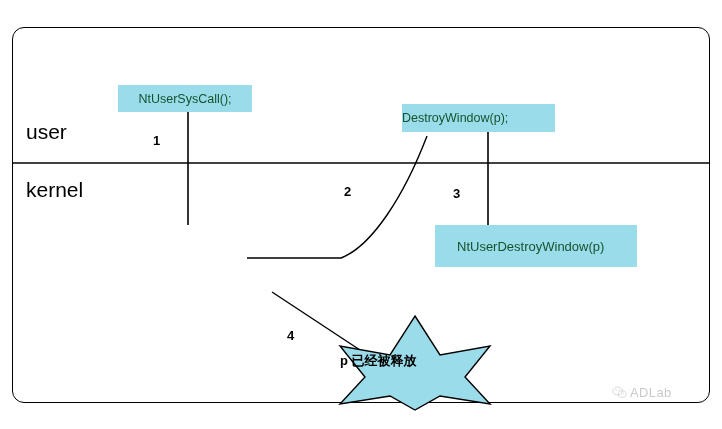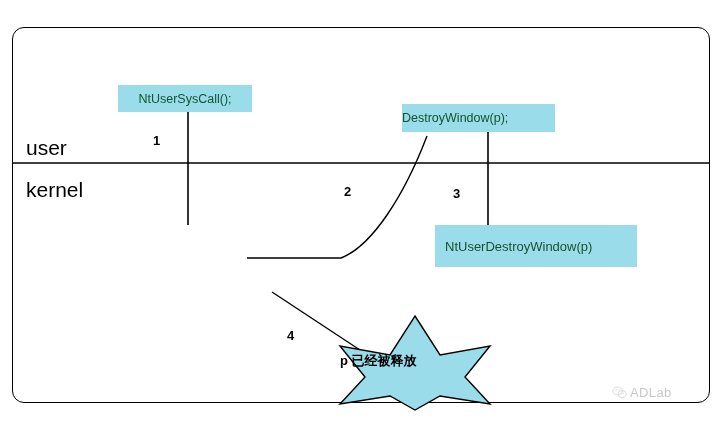--- a/index.html
+++ b/index.html
@@ -15,30 +15,30 @@
   
   svg.overlay{position:absolute;left:0;top:0;width:722px;height:429px;overflow:visible;}
 
   
   .box{
     position:absolute;background:#9BDCEA;box-sizing:border-box;
     color:#14532d;font-weight:normal;display:flex;align-items:center;
   }
   .box-sys{left:118px;top:85px;width:134px;height:27px;font-size:12.5px;justify-content:center;}
   .box-destroy{left:402px;top:104px;width:153px;height:28px;font-size:12.5px;justify-content:flex-start;}
-  .box-ntdestroy{left:435px;top:225px;width:202px;height:42px;font-size:13px;padding-left:10px;}
+  .box-ntdestroy{left:435px;top:225px;width:202px;height:42px;font-size:13px;padding-left:22px;}
   .box-kernelcode{
     left:70px;top:225px;width:265px;height:80px;font-size:12.5px;
     display:block;padding:10px 0 0 45px;line-height:17px;
   }
   .box-kernelcode div{white-space:nowrap;}
 
   
   .zone-label{position:absolute;font-size:21px;color:#000;font-weight:normal;}
-  .zone-user{left:26px;top:136px;text-align:center;}
+  .zone-user{left:26px;top:120px;text-align:center;}
   .zone-kernel{left:26px;top:178px;}
 
   
   .step{position:absolute;font-size:13px;font-weight:bold;color:#000;}
   .step-1{left:153px;top:133px;}
   .step-2{left:344px;top:184px;}
   .step-3{left:453px;top:186px;}
   .step-4{left:287px;top:328px;}
 
   

